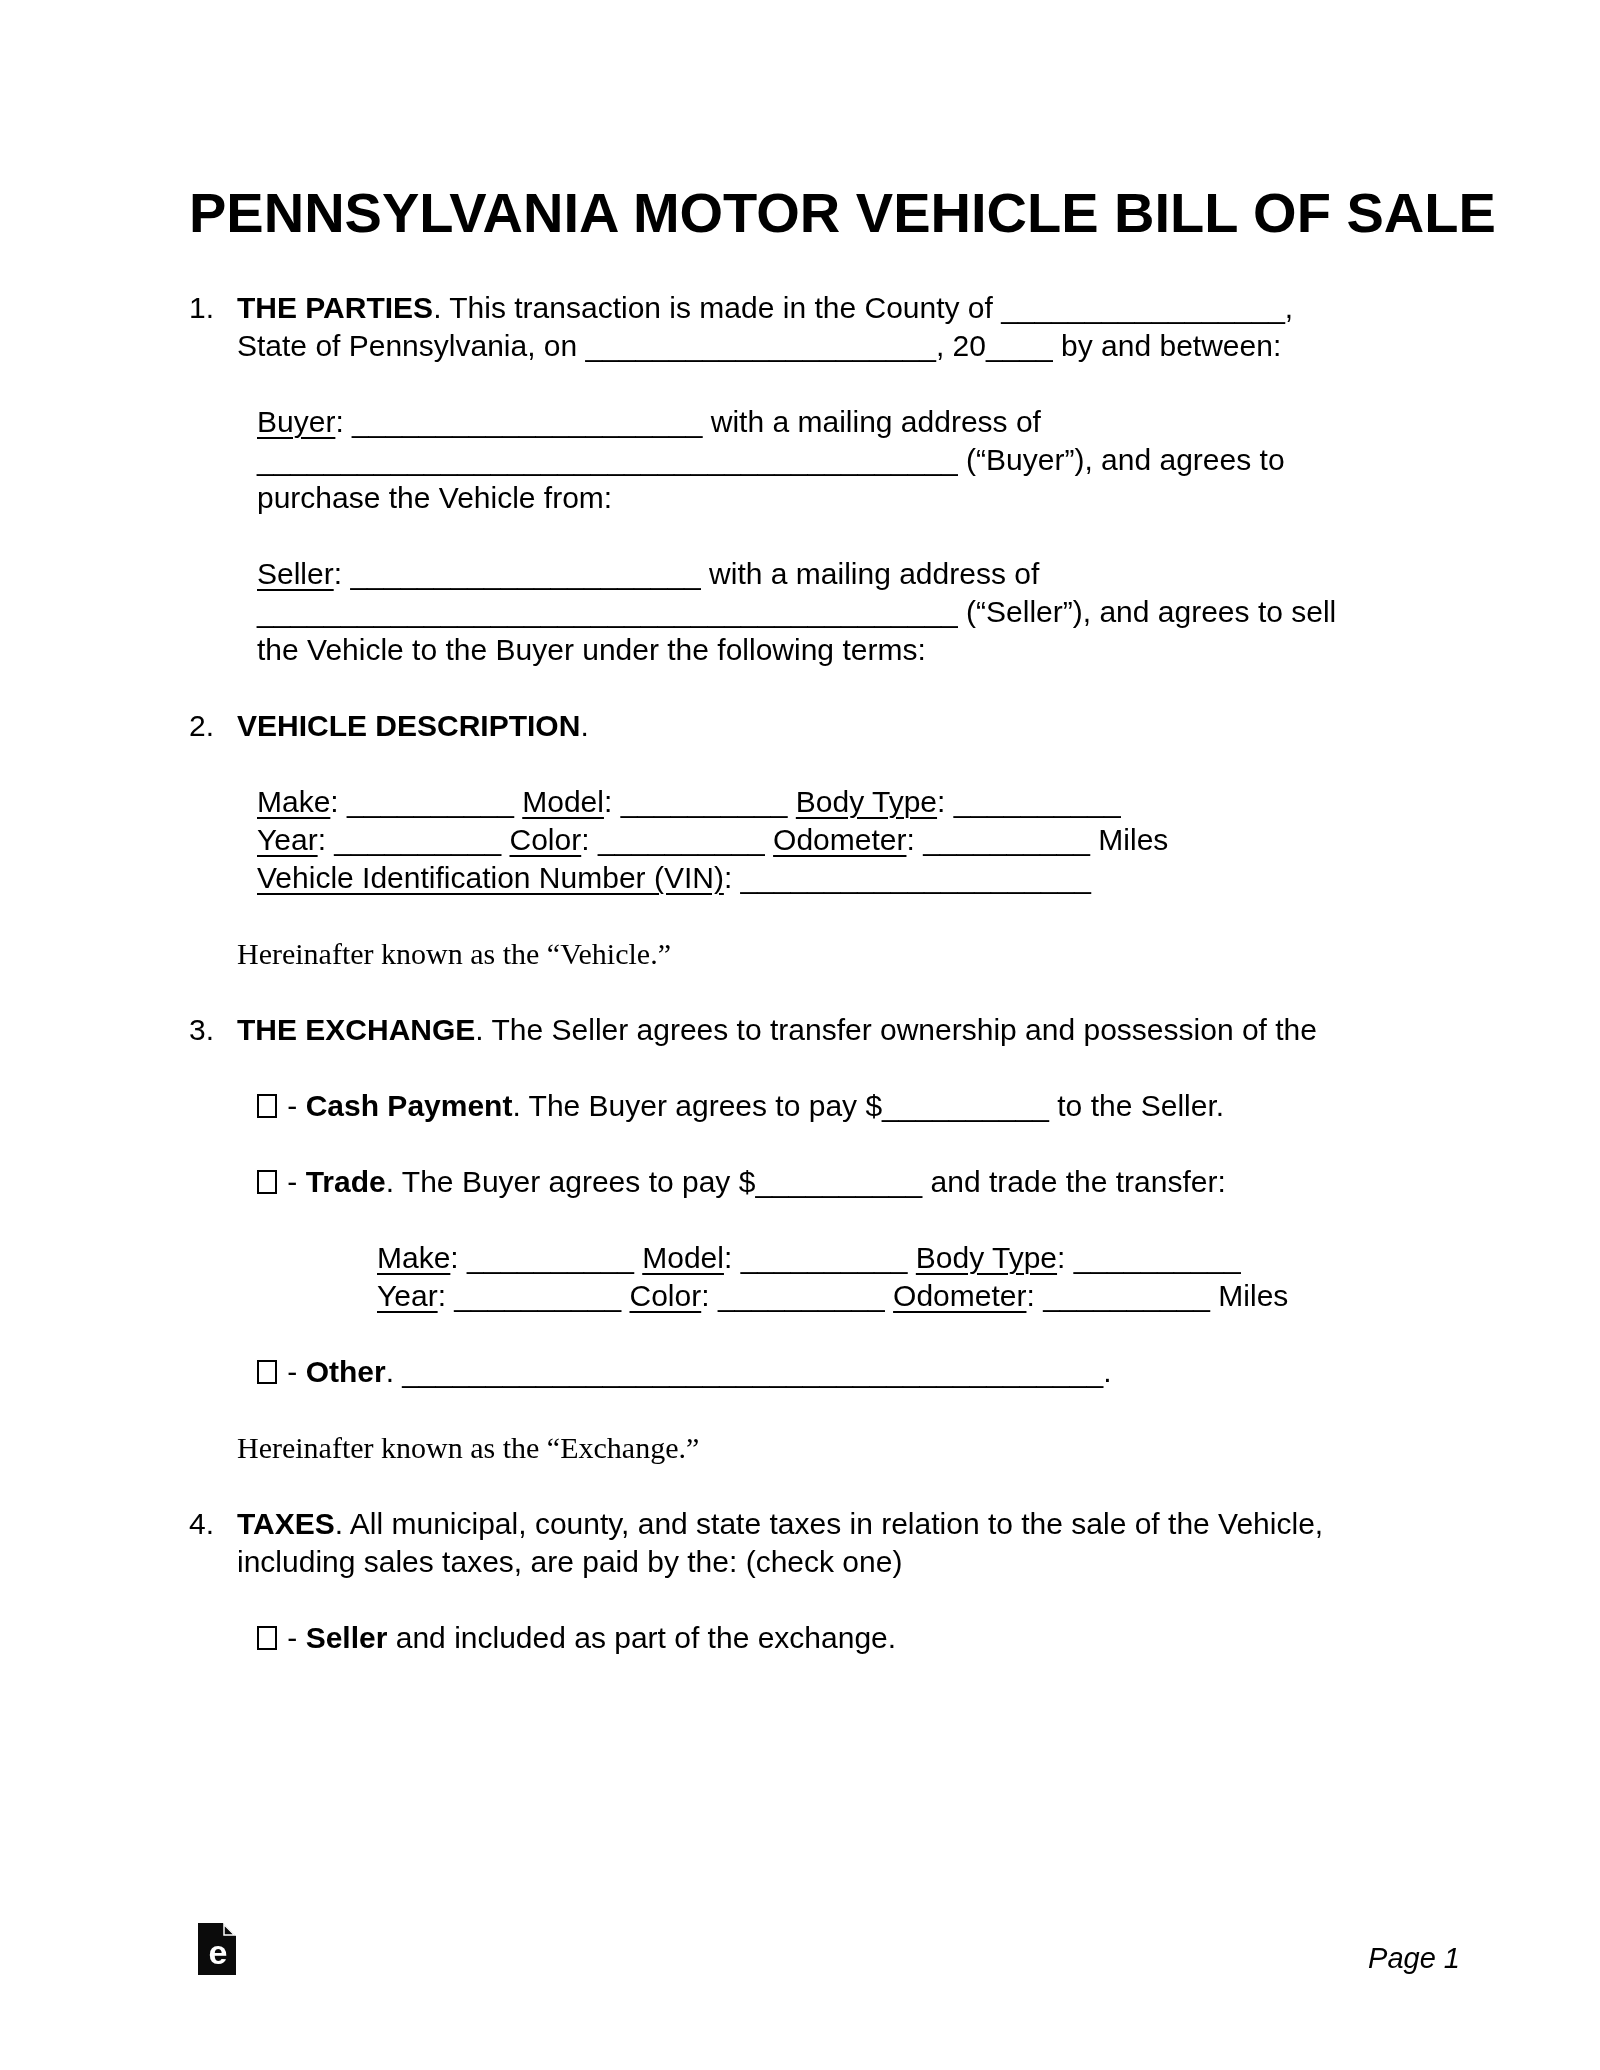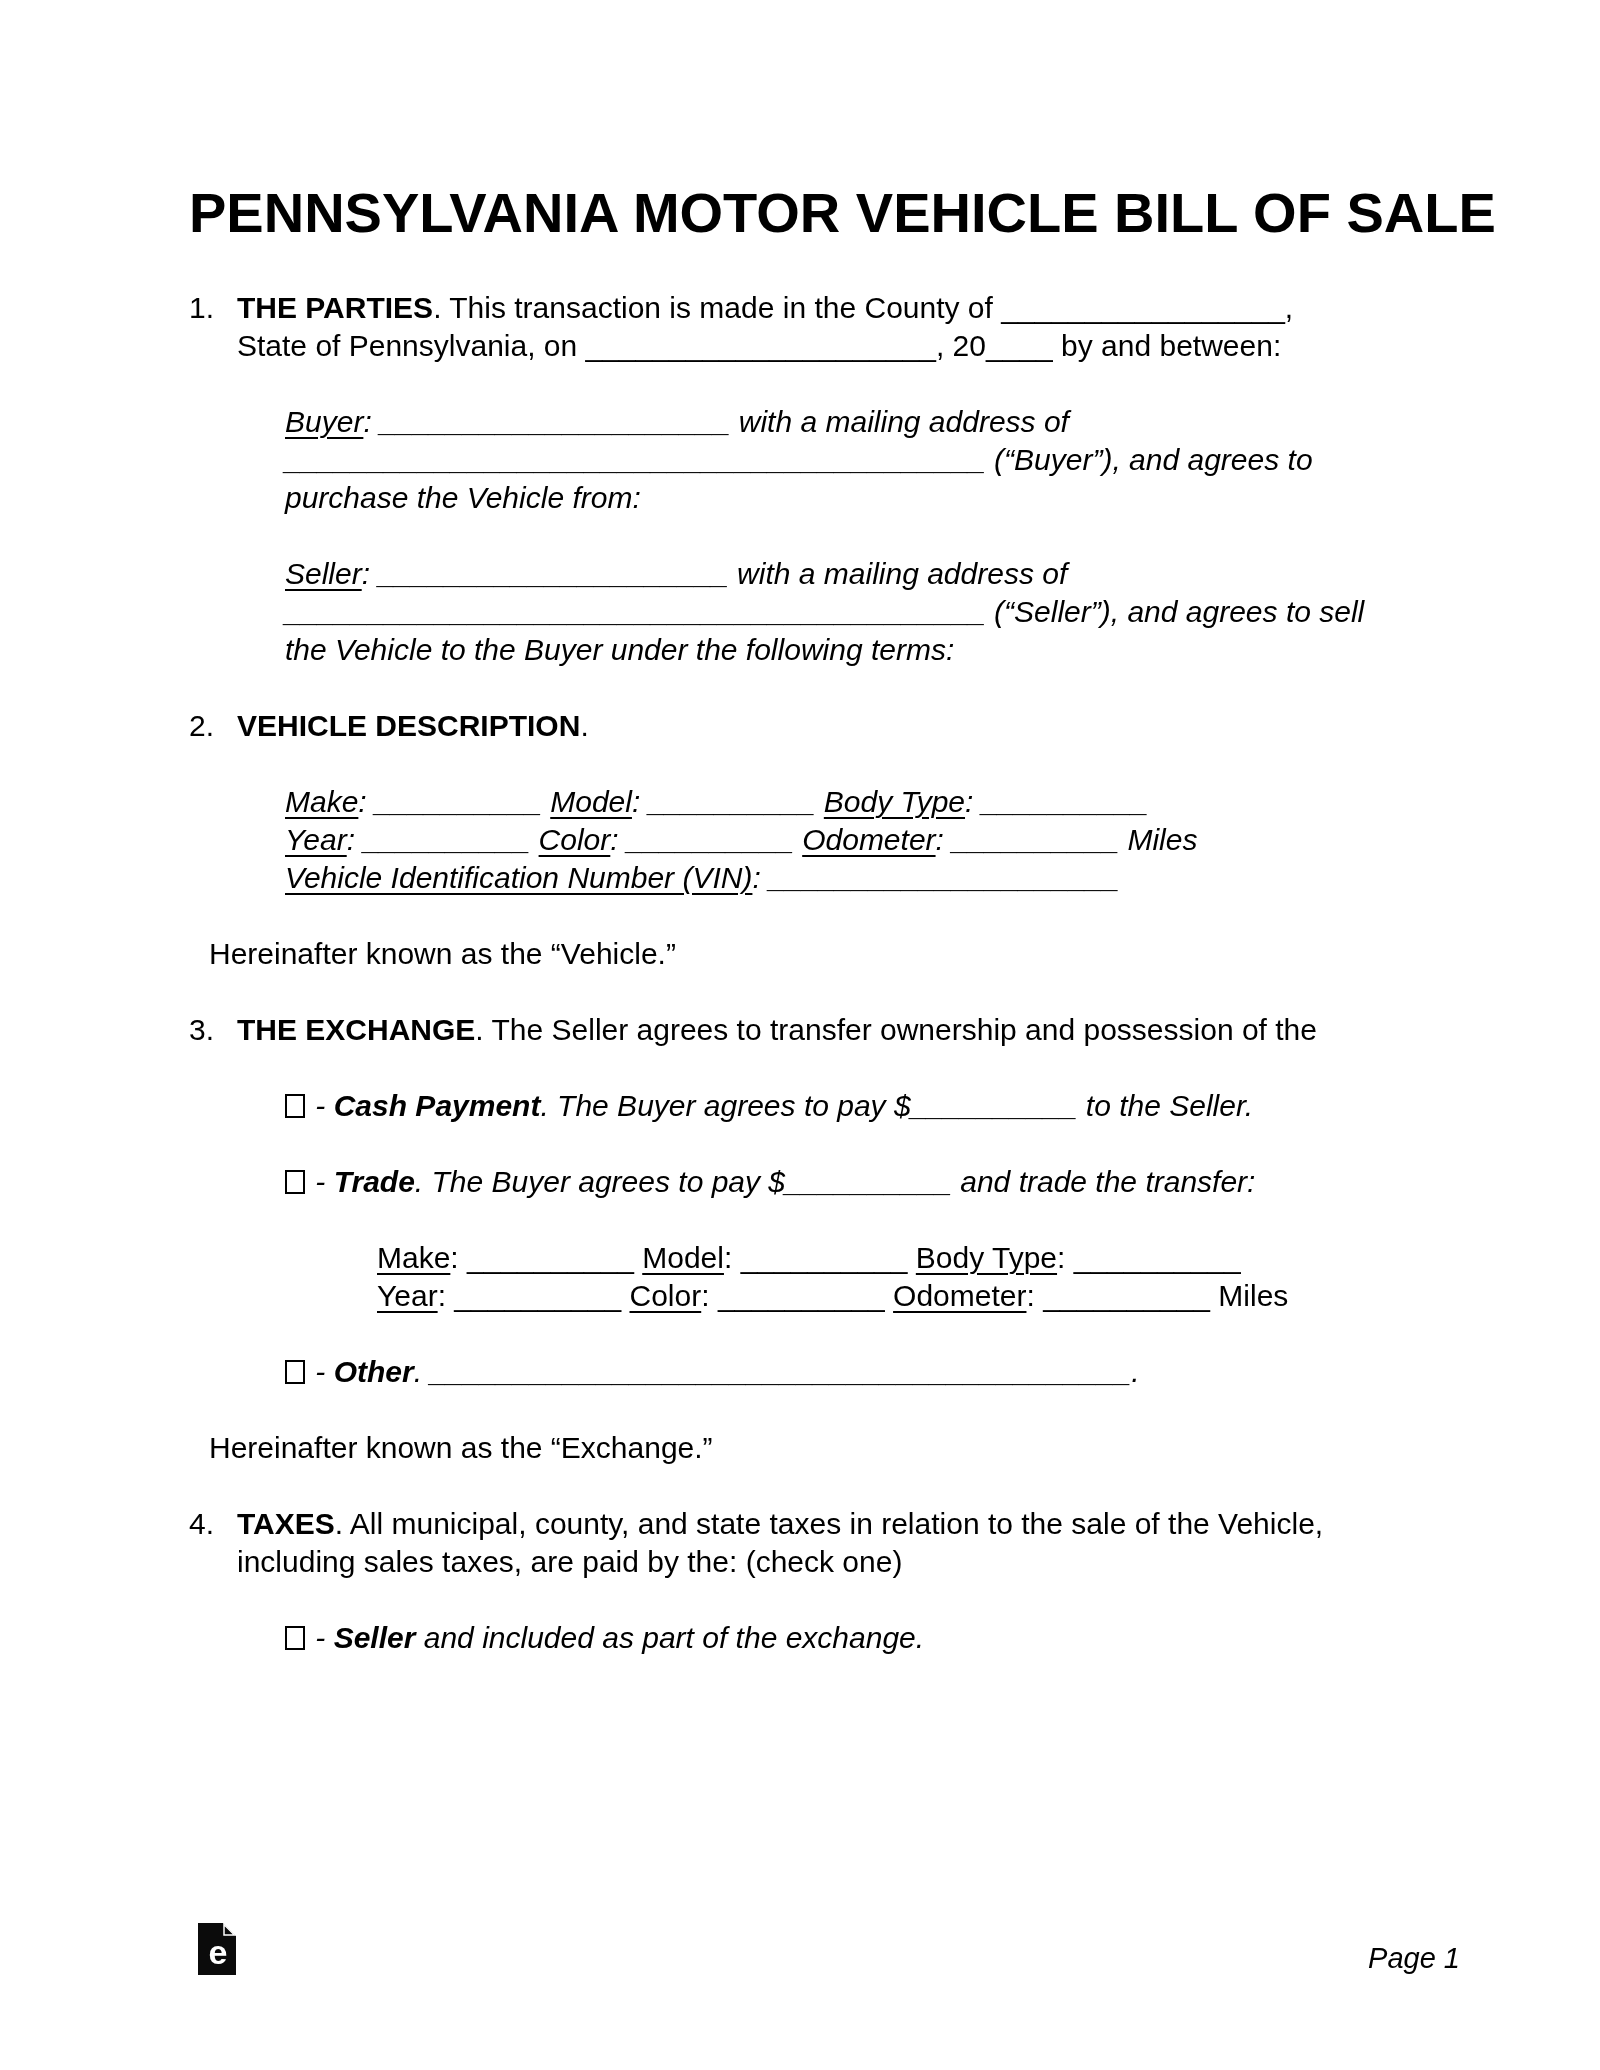--- a/index.html
+++ b/index.html
@@ -21,22 +21,22 @@
     font-size:56px;
     line-height:60px;
     font-weight:bold;
     text-align:center;
     letter-spacing:0;
     white-space:nowrap;
   }
   .block { margin:0 0 38px 0; }
   .block.num { display:flex; }
   .num-col { flex:0 0 48px; }
-  .ind1 { margin-left:20px; }   
-  .ind2 { margin-left:96px;font-style:italic; }   
+  .ind1 { margin-left:48px;font-family:Liberation Serif, serif; }   
+  .ind2 { margin-left:68px; }   
   .ind3 { margin-left:188px; }  
   .line { white-space:pre; }
   .b { font-weight:bold; }
   .u { text-decoration:underline; text-decoration-thickness:2px; text-underline-offset:5px; }
   .checkbox {
     display:inline-block;
     width:16px; height:20px;
     border:2px solid #000;
     vertical-align:-2px;
     margin-right:2px;

